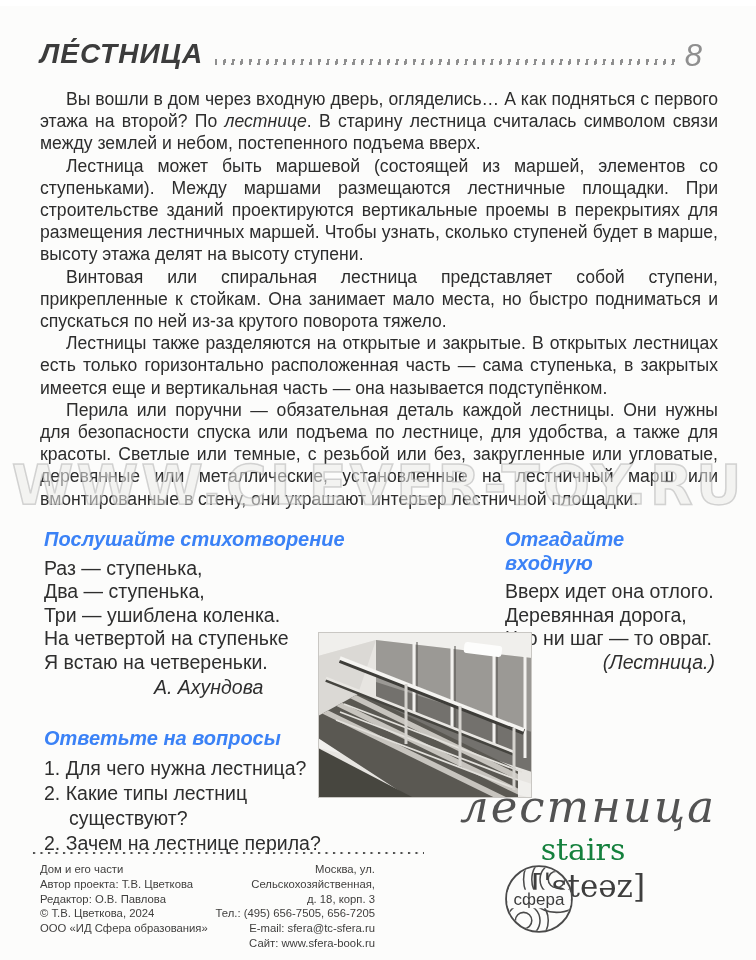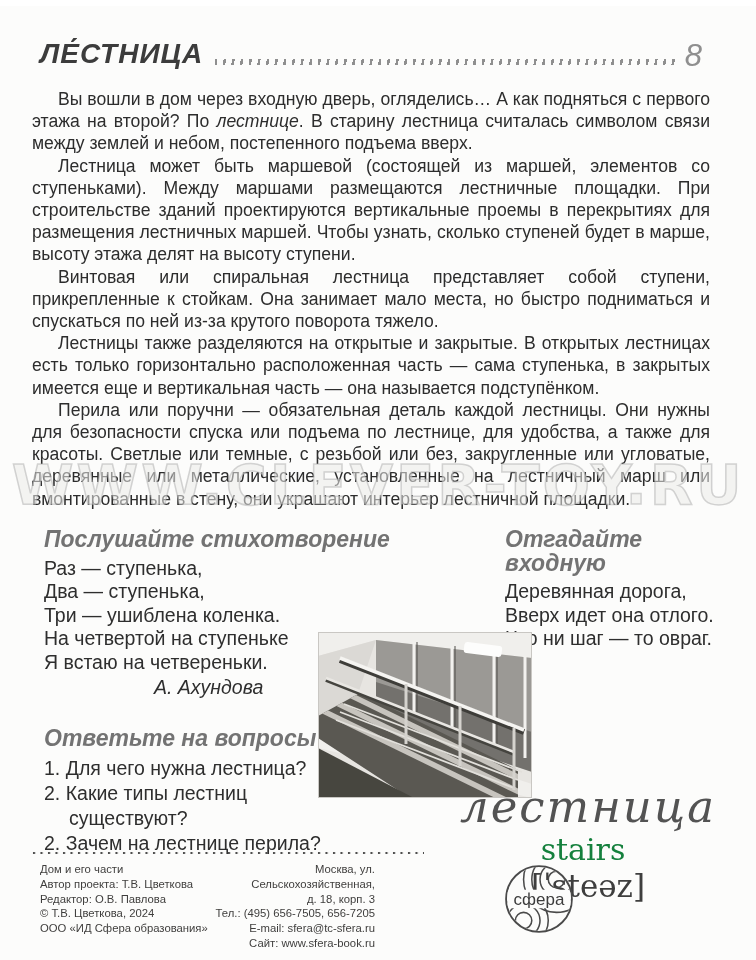--- a/index.html
+++ b/index.html
@@ -41,21 +41,21 @@
     font-size: 31px;
     font-style: italic;
     color: #8f8f8f;
     line-height: 0.9;
     padding-right: 18px;
   }
 
   
   .body-text {
     position: absolute;
-    left: 32px; top: 82px;
+    left: 40px; top: 82px;
     width: 678px;
     font-size: 17.6px;
     line-height: 22.2px;
     text-align: justify;
     color: #2d2d2d;
   }
   .body-text p { margin: 0; text-indent: 26px; }
 
   
   .watermark {
@@ -70,23 +70,23 @@
     color: rgba(235, 235, 233, 0.55);
     -webkit-text-stroke: 1.5px rgba(165, 165, 163, 0.45);
     pointer-events: none;
     white-space: nowrap;
   }
 
   
   .section-head {
     font-weight: bold;
     font-style: italic;
-    font-size: 23px;
+    font-size: 20px;
     margin-bottom: 5px;
-    color: #737373;
+    color: #3b82f6;
   }
   .poem {
     position: absolute;
     left: 44px; top: 522px;
     font-size: 19.5px;
     line-height: 23.5px;
     color: #2e2e2e;
   }
   .poem-author { font-style: italic; padding-left: 110px; margin-top: 2px; }
 
@@ -197,23 +197,24 @@
     <div class="line">Раз — ступенька,</div>
     <div class="line">Два — ступенька,</div>
     <div class="line">Три — ушиблена коленка.</div>
     <div class="line">На четвертой на ступеньке</div>
     <div class="line">Я встаю на четвереньки.</div>
     <div class="poem-author">А. Ахундова</div>
   </section>
 
   <section class="riddle">
     <div class="section-head">Отгадайте входную</div>
+    <div class="line">Вверх идет она отлого.</div>
     <div class="line">Деревянная дорога,</div>
-    <div class="line">Вверх идет она отлого.</div>
     <div class="line">Что ни шаг — то овраг.</div>
+    <div class="riddle-answer">(Лестница.)</div>
   </section>
 
   <figure class="photo">
     <svg viewBox="0 0 214 166" preserveAspectRatio="none">
       <defs>
         <clipPath id="stairClip">
           <polygon points="16,48 200,138 200,166 92,166 0,106 0,84 40,62"></polygon>
         </clipPath>
       </defs>
       <rect width="214" height="166" fill="#e7e5e1"></rect>

